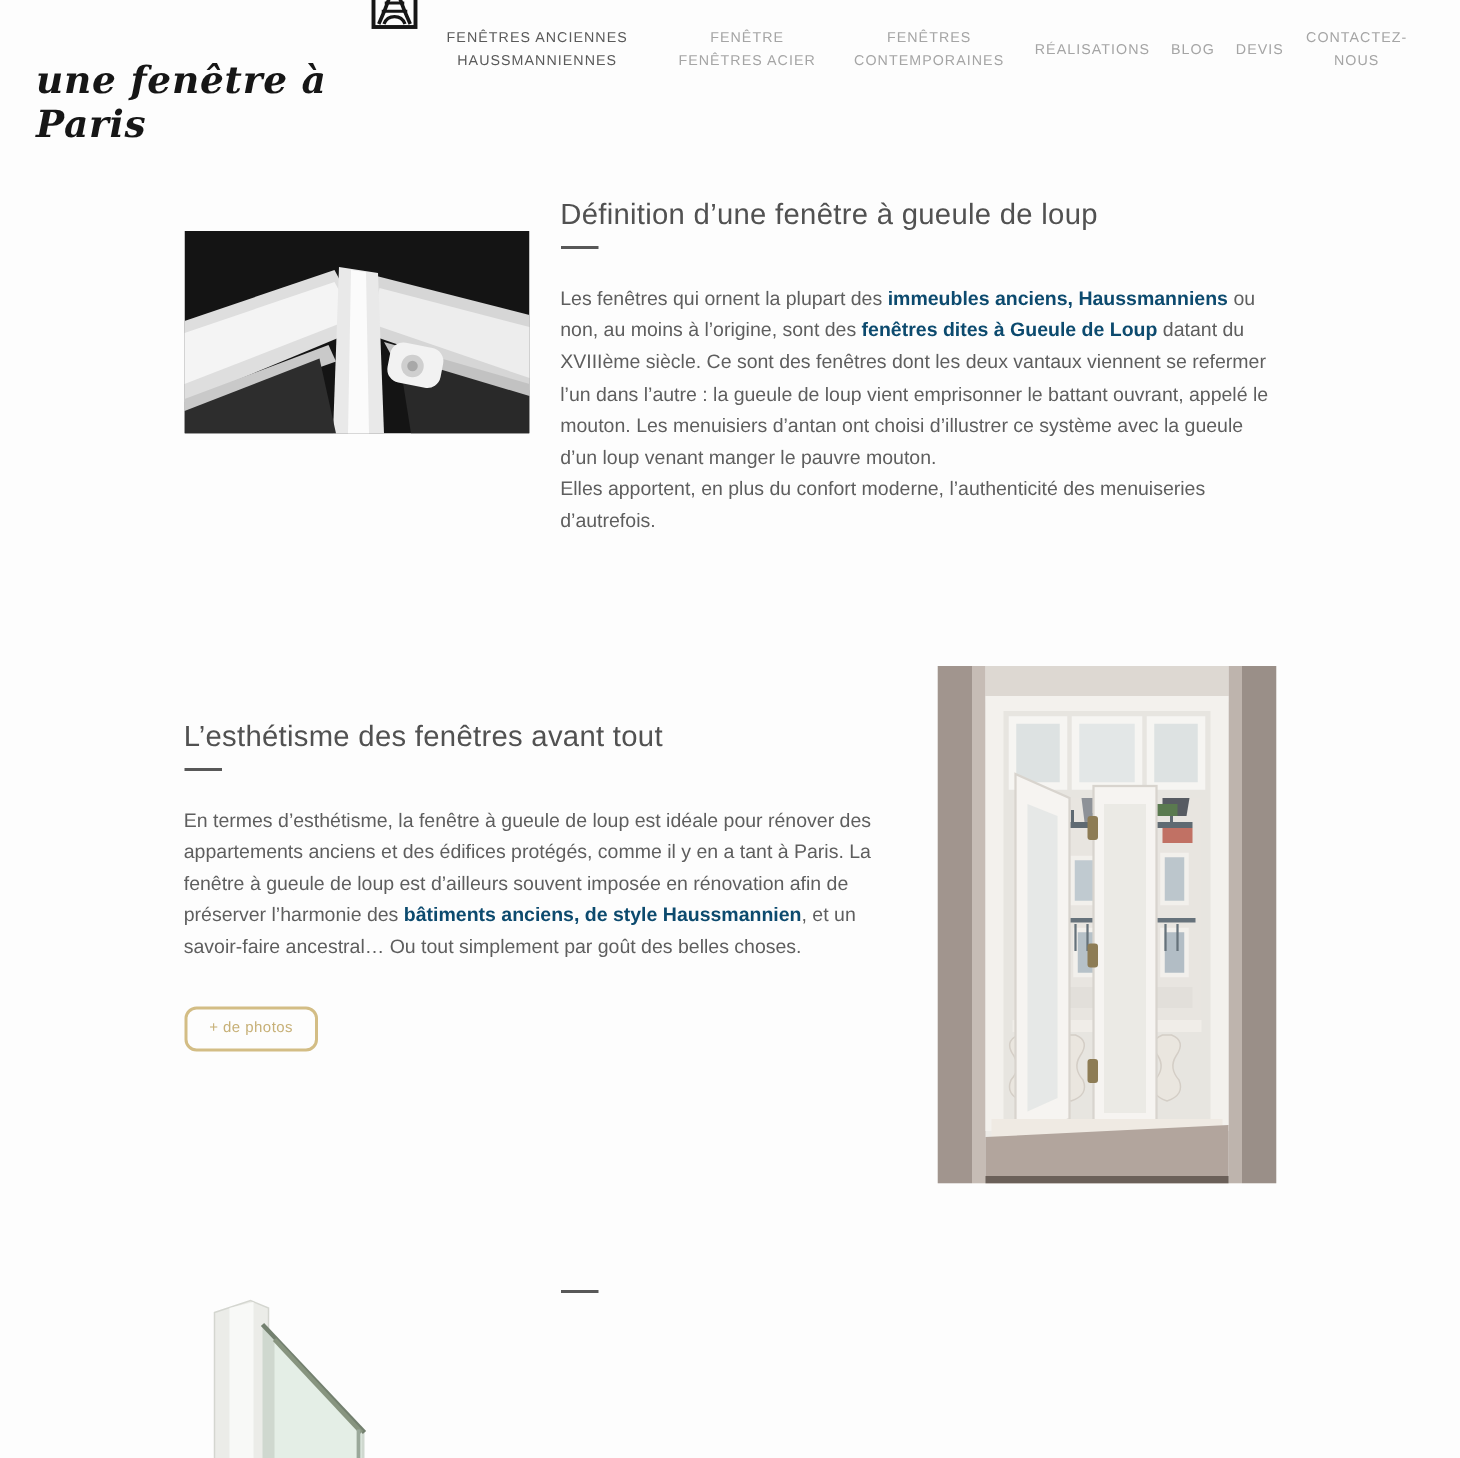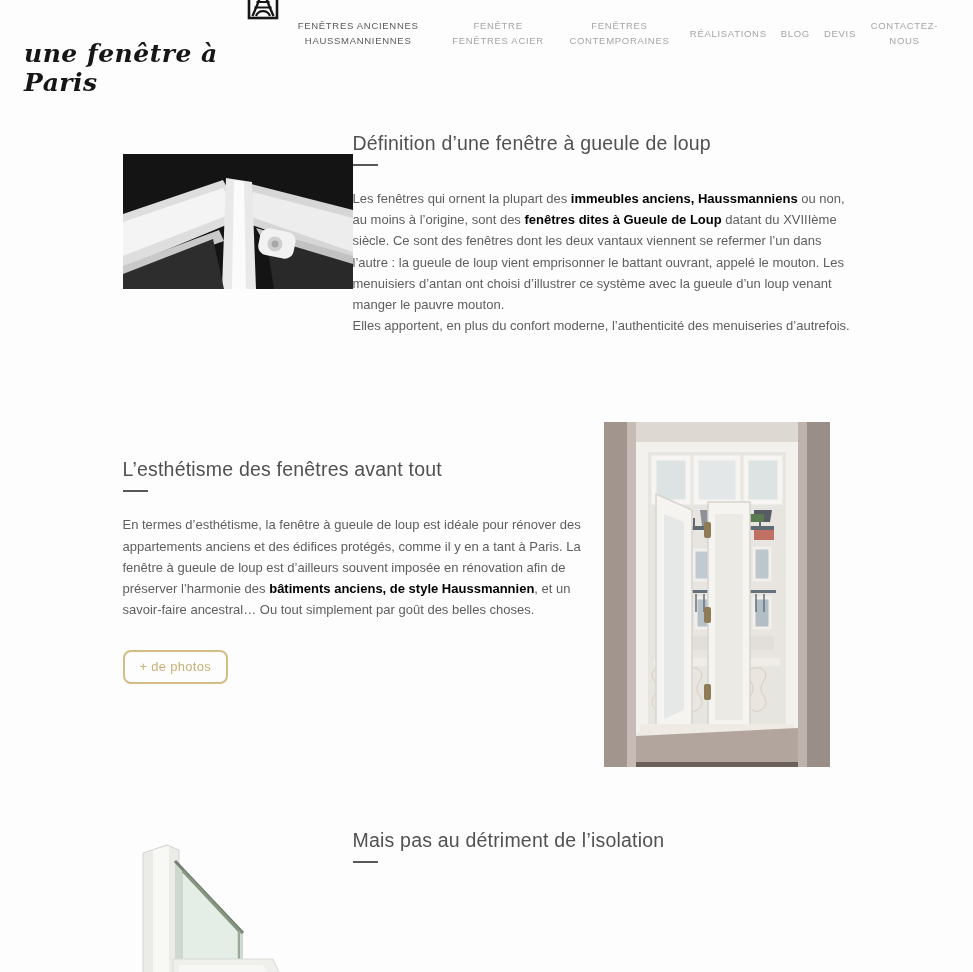--- a/index.html
+++ b/index.html
@@ -28,42 +28,42 @@
   .nav-item.active { color:#5a5a5a; }
   .nav-item.w1 { max-width:150px; }
   .nav-item.w2 { max-width:112px; }
   .nav-item.w3 { max-width:118px; }
   
   .container { width:728px; margin:0 auto; }
   .page-title {
     margin-top:40px; text-align:center;
     font-size:22px; font-weight:700; color:#42484c; letter-spacing:0.2px;
   }
-  .section { display:flex; }
+  .section { display:flex; gap:21px; }
   .sec-def { margin-top:64px; }
   .sec-esth { margin-top:86px; }
   .sec-iso { margin-top:62px; }
   .sec-heading {
     font-size:19.5px; font-weight:400; color:#515151; letter-spacing:0.2px;
   }
   .heading-rule { width:25px; height:2px; background:#585858; margin-top:9px; }
   .para {
     margin-top:22px; font-size:13px; line-height:1.63; color:#5e5e5e;
     white-space:pre-line;
   }
-  .para strong { color:#000000; font-weight:700; }
+  .para strong { color:#0c4a6e; font-weight:700; }
   .col-text { flex:1; min-width:0; }
   .img-frame { flex-shrink:0; font-size:0; }
   .img-corner { width:230px; height:135px; margin-top:22px; }
   .img-window { width:226px; height:345px; }
   .img-glazing { width:230px; height:150px; margin-top:6px; }
   .photos-btn {
     display:inline-block; margin-top:30px; padding:7px 15px 8px;
     border:2px solid #d3bd85; border-radius:8px; background:transparent;
-    color:#c7b077; font-size:13px; font-family:"Liberation Sans", sans-serif;
+    color:#c7b077; font-size:10px; font-family:"Liberation Sans", sans-serif;
     cursor:pointer; letter-spacing:0.3px;
   }
 </style>
 </head>
 <body>
 
 <header class="header">
   <div class="logo">
     <span>
       <svg width="40" height="48" viewBox="0 0 40 48">
@@ -196,19 +196,18 @@
         <polygon points="52,26 120,98 120,150 52,150" fill="#cfd8cf"></polygon>
         <line x1="52" y1="26" x2="120" y2="98" stroke="#73806f" stroke-width="3"></line>
         <polygon points="60,36 118,98 118,148 60,148" fill="#e4eee6"></polygon>
         <line x1="60" y1="36" x2="118" y2="98" stroke="#87947f" stroke-width="3"></line>
         <line x1="116" y1="96" x2="116" y2="150" stroke="#9aa89a" stroke-width="2.5"></line>
         <polygon points="50,124 150,124 162,150 50,150" fill="#eff0ec" stroke="#d8dad4" stroke-width="1"></polygon>
         <polygon points="56,130 140,130 148,144 56,144" fill="#f7f8f5"></polygon>
       </svg>
     </div>
     <div class="col-text">
-      <h2 class="sec-heading">Mais pas au détriment de l’isolation</h2>
       <div class="heading-rule"></div>
 
     </div>
   </section>
 
 </main>
 
 </body></html>

